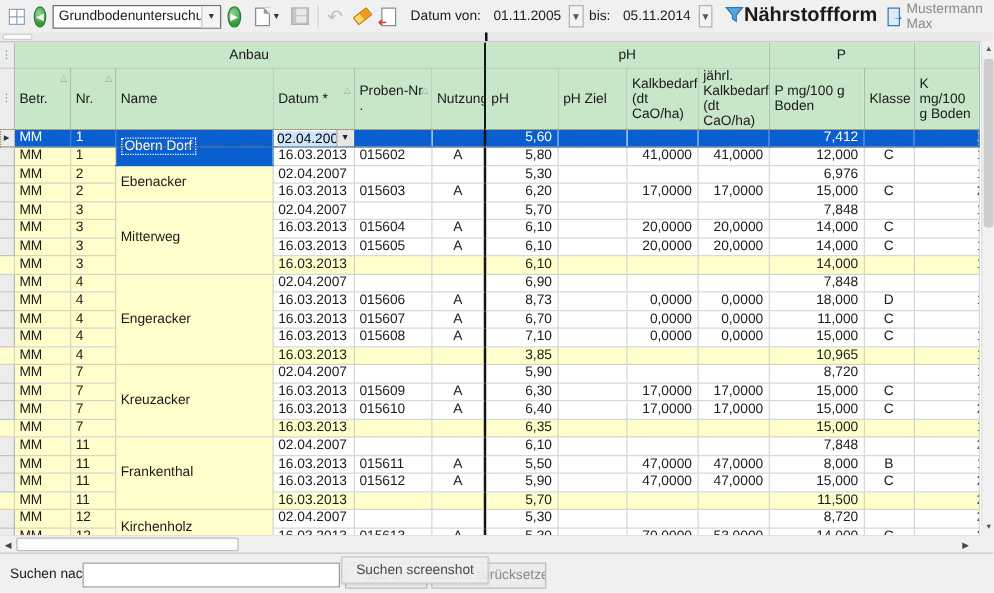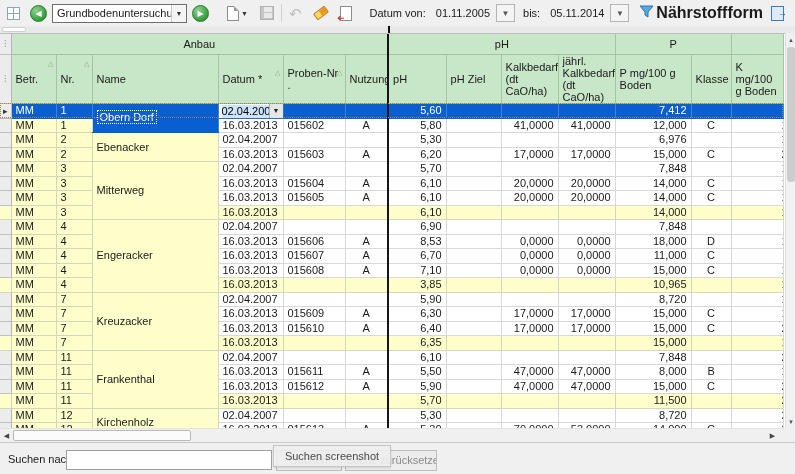--- a/index.html
+++ b/index.html
@@ -164,20 +164,21 @@
   <span class="dateval">05.11.2014</span>
   <span class="datedd">▼</span>
   <span class="funnel">
     <svg width="15" height="14" viewBox="0 0 15 14">
         <polygon points="1,1 14,1 9,7 9,12 6,10 6,7" fill="#55a6e3" stroke="#2e74ad" stroke-width="1"></polygon>
       </svg>
   </span>
   <span class="tb-right">
     <span class="nhf">Nährstoffform</span>
     <span class="door-ico"></span>
+    <span class="username">Mustermann Max</span>
   </span>
 </div>
 
 <div class="strip">
   <span class="mini"></span>
   <span class="tick"></span>
 </div>
 
 <div class="gridwrap">
 <table>
@@ -369,21 +370,21 @@
           <td class="ctr"></td>
           <td class="num kcol bL1"></td>
         </tr>
         <tr class="normal">
           <td class="ind"></td>
           <td class="yel">MM</td>
           <td class="yel">4</td>
           <td class="">16.03.2013</td>
           <td class="">015606</td>
           <td class="ctr">A</td>
-          <td class="num bL2">8,53</td>
+          <td class="num bL2">8,73</td>
           <td class="num"></td>
           <td class="num">0,0000</td>
           <td class="num">0,0000</td>
           <td class="num bL1">18,000</td>
           <td class="ctr">D</td>
           <td class="num kcol bL1"><span class="kclip">1</span></td>
         </tr>
         <tr class="normal">
           <td class="ind"></td>
           <td class="yel">MM</td>

